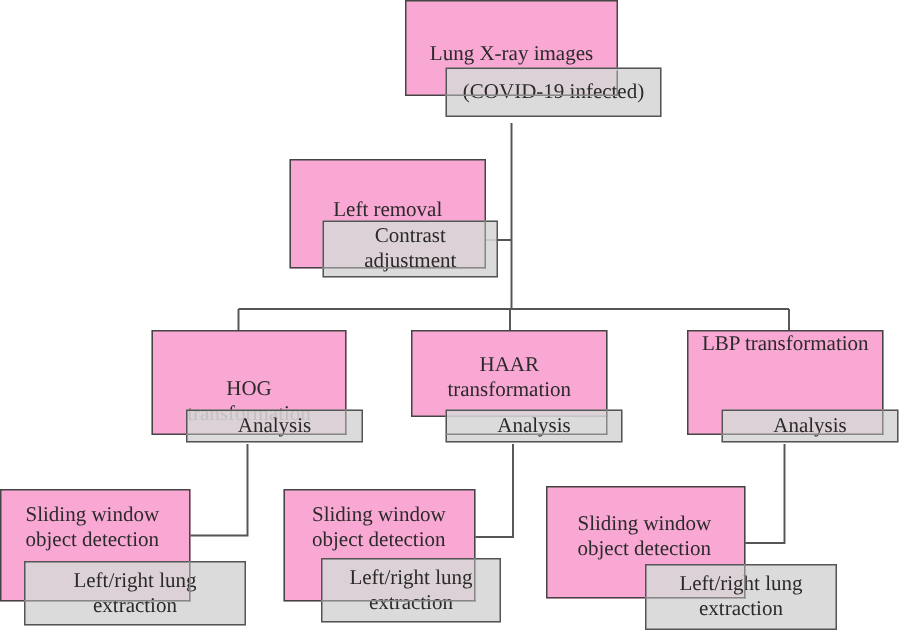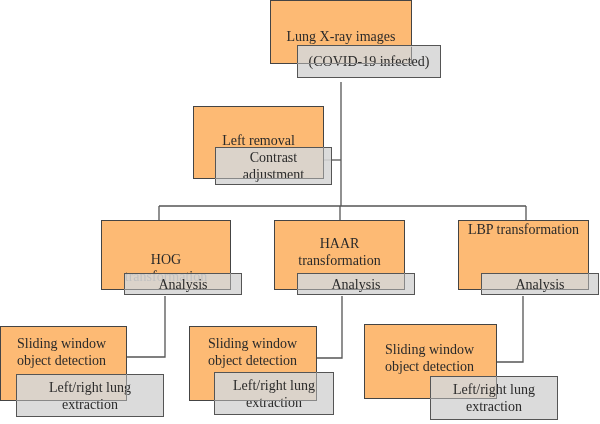--- a/index.html
+++ b/index.html
@@ -2,21 +2,21 @@
 <html><head>
 <meta charset="utf-8">
 <style>
   html, body { margin: 0; padding: 0; background: #ffffff; }
   body { width: 600px; height: 424px; position: relative; overflow: hidden;
          font-family: "Liberation Serif", "DejaVu Serif", serif; color: #2a2a2a; }
   svg.wires { position: absolute; left: 0; top: 0; width: 600px; height: 424px; }
   .box { position: absolute; box-sizing: border-box; border: 1.3px solid #444;
          display: flex; align-items: center; justify-content: center;
          text-align: center; font-size: 14px; line-height: 17px; }
-  .white { background: #fdba74; }
+  .white { background: #f9a8d4; }
   .gray { background: rgba(214,214,214,0.88); border-color: #555; }
   .inner-line { position: absolute; border: 1px solid #888; box-sizing: border-box; pointer-events: none; }
 </style>
 </head>
 <body>
 
 <svg class="wires">
   <g stroke="#555" stroke-width="1.3" fill="none">
     <path d="M341 82 V206"></path>
     <path d="M322 160 H341"></path>
@@ -44,21 +44,21 @@
   <span>Contrast adjustment</span>
 </div>
 
 <div class="box white" style="left:101px;top:220px;width:130px;height:70px;align-items:flex-start;padding-top:30px;padding-left:18px;padding-right:18px;">
   <span>HOG transformation</span>
 </div>
 <div class="box gray" style="left:124px;top:273px;width:118px;height:22px;">
   <span>Analysis</span>
 </div>
 
-<div class="box white" style="left:274px;top:220px;width:131px;height:70px;align-items:flex-start;padding-top:14px;padding-left:18px;padding-right:18px;">
+<div class="box white" style="left:274px;top:220px;width:131px;height:58px;align-items:flex-start;padding-top:14px;padding-left:18px;padding-right:18px;">
   <span>HAAR transformation</span>
 </div>
 <div class="box gray" style="left:297px;top:273px;width:118px;height:22px;">
   <span>Analysis</span>
 </div>
 
 <div class="box white" style="left:458px;top:220px;width:131px;height:70px;align-items:flex-start;">
   <span>LBP transformation</span>
 </div>
 <div class="box gray" style="left:481px;top:273px;width:118px;height:22px;">

